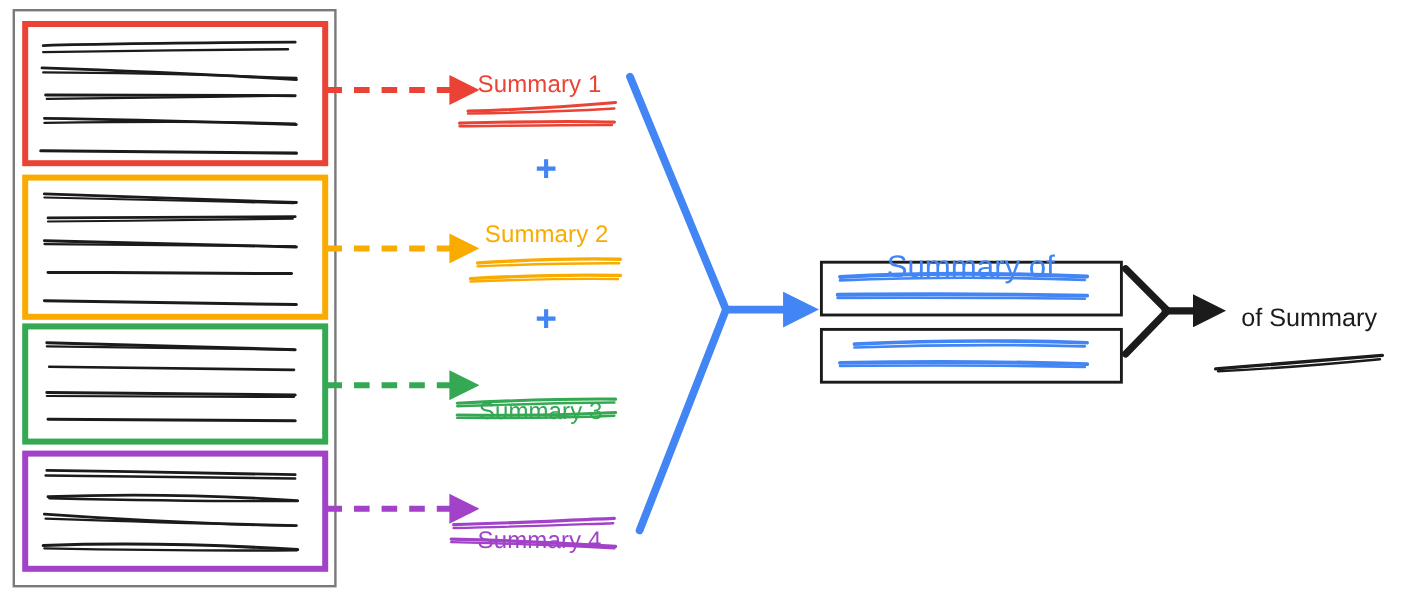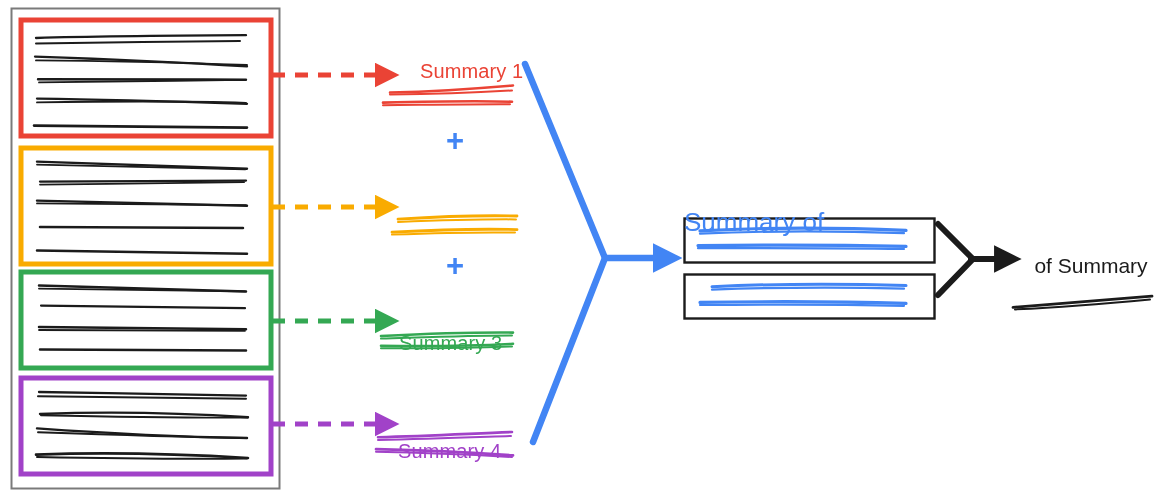--- a/index.html
+++ b/index.html
@@ -30,20 +30,21 @@
     line-height: 1.18;
   }
   .summary-label {
     font-size: 20px;
     font-weight: 400;
     letter-spacing: 0.1px;
   }
   .sos-title {
     font-size: 26px;
     font-weight: 400;
+    text-align: center;
     line-height: 1.32;
   }
   .final-label {
     font-size: 21px;
     font-weight: 400;
     color: #1b1b1b;
     text-align: center;
     line-height: 1.33;
   }
 </style>
@@ -204,22 +205,23 @@
       <line x1="968" y1="259" x2="1012" y2="259" stroke="#1B1B1B" stroke-width="6" stroke-linecap="butt" marker-end="url(#ah-black)"></line>
     </g>
 
     <g stroke="#1B1B1B" fill="none" stroke-linecap="round">
       <path d="M1013 307.4 C 1060 303.6, 1108 300.0, 1152 296.2" stroke-width="2.8"></path>
       <path d="M1015 309.4 C 1062 307.2, 1108 303.4, 1150 299.4" stroke-width="2.0"></path>
     </g>
 
   </svg>
 
-  <div class="label summary-label" style="left:420px; top:60px; color:#EA4335;">Summary 1</div>
-
+  <div class="label summary-label" style="left:398px; top:60px; color:#EA4335;">Summary 1</div>
+
+  <div class="label summary-label" style="left:404px; top:185px; color:#F9AB00;">Summary 2</div>
 
   <div class="label summary-label" style="left:399px; top:300px; color:#34A853;margin-top:32px;">Summary 3</div>
 
   <div class="label summary-label" style="left:398px; top:400px; color:#A142C8;margin-top:40px;">Summary 4</div>
 
   <div class="label" style="left:446px; top:123px; color:#4285F4; font-size:31px; font-weight:700;">+</div>
 
   <div class="label" style="left:446px; top:248px; color:#4285F4; font-size:31px; font-weight:700;">+</div>
 
   <div class="label sos-title" style="left:684px; top:136px; width:250px; color:#4285F4;">

